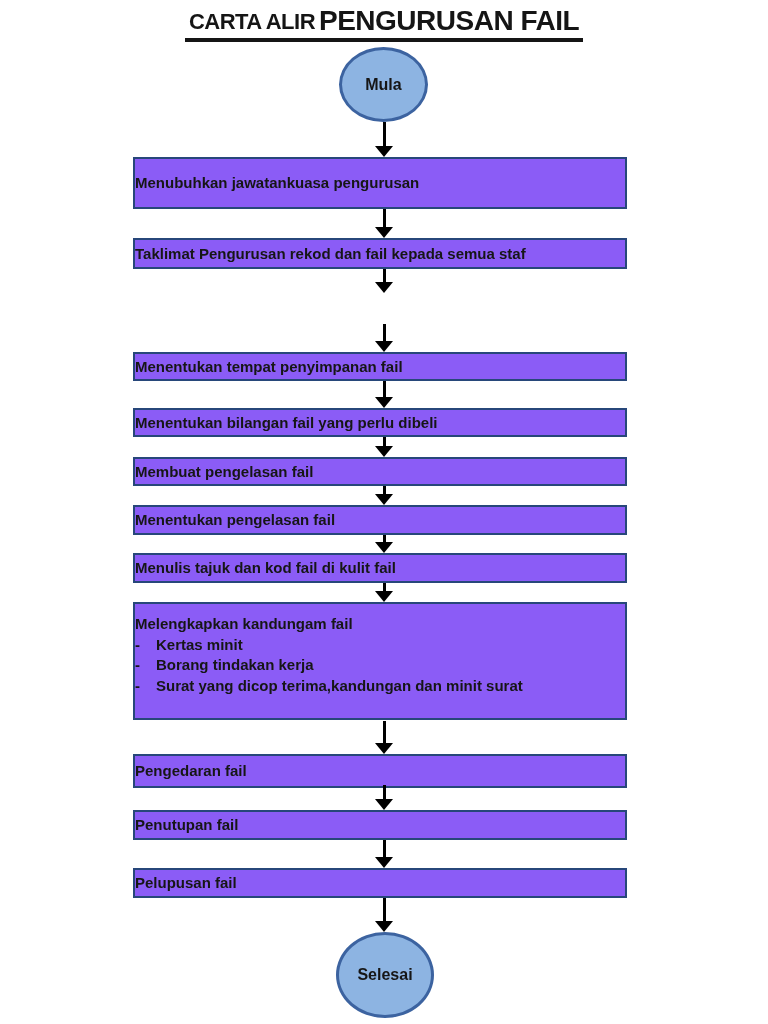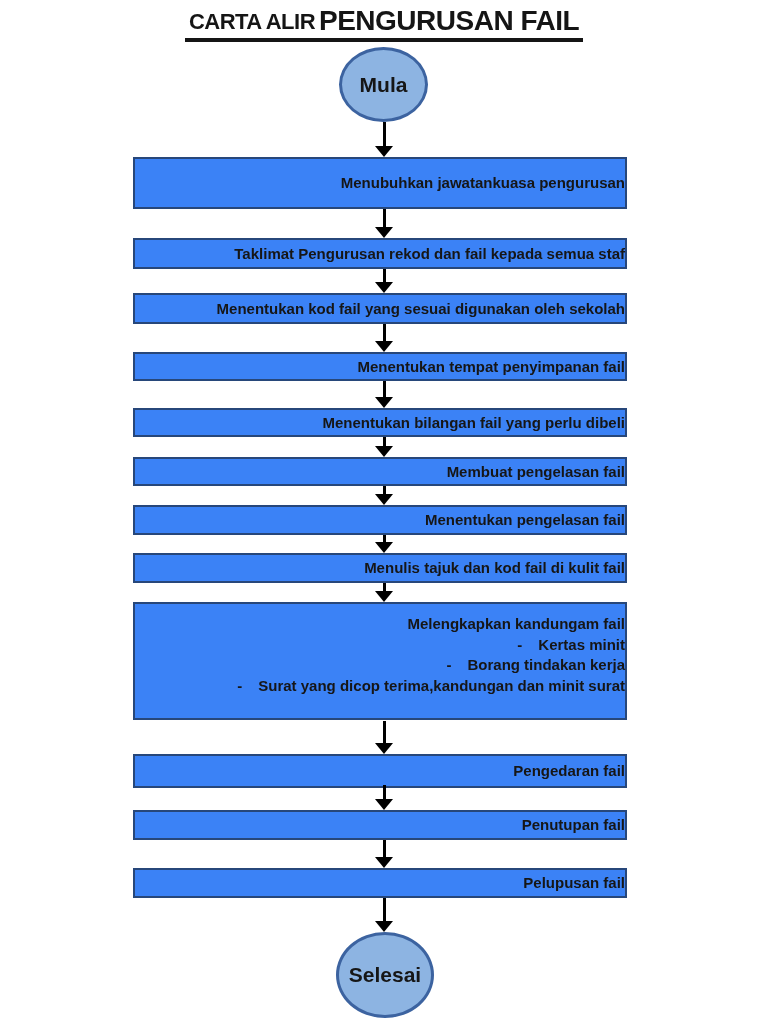--- a/index.html
+++ b/index.html
@@ -35,34 +35,34 @@
   .title .prefix { font-size: 22px; vertical-align: 1px; }
   .title .main { font-size: 28px; }
 
   
   .terminal {
     position: absolute;
     background: #8db4e2;
     border: 3px solid #3c63a0;
     border-radius: 50%;
     display: flex; align-items: center; justify-content: center;
-    font-weight: bold; font-size: 21px; color: #161616;
+    font-weight: bold; font-size: 16px; color: #161616;
   }
   .terminal.start { left: 339px; top: 47px; width: 89px; height: 75px; }
   .terminal.end   { left: 336px; top: 932px; width: 98px; height: 86px; }
 
   
   .box {
     position: absolute;
     left: 133px; width: 494px;
-    background: #3b82f6;
+    background: #8b5cf6;
     border: 2.5px solid #27477a;
     display: flex; flex-direction: column;
     align-items: center; justify-content: center;
-    text-align: right;
+    text-align: left;
     font-weight: bold; font-size: 15px; color: #161616;
     line-height: 1.3;
   }
   .box.multi { justify-content: flex-start; padding-top: 10px; }
   .box .line { width: 100%; }
   .bullet-line { width: 100%; margin-top: 1px; }
   .bullet-line .dash { margin-right: 16px; }
 
   
   .arrow { position: absolute; left: 369px; width: 30px; }
@@ -100,23 +100,20 @@
   </div>
 
   <div class="arrow" style="top:209px;height:29px"></div>
 
   <div class="box" style="top:238px;height:31px">
     <div class="line">Taklimat Pengurusan rekod dan fail kepada semua staf</div>
   </div>
 
   <div class="arrow" style="top:269px;height:24px"></div>
 
-  <div class="box" style="top:293px;height:31px">
-    <div class="line">Menentukan kod fail yang sesuai digunakan oleh sekolah</div>
-  </div>
 
   <div class="arrow" style="top:324px;height:28px"></div>
 
   <div class="box" style="top:352px;height:29px">
     <div class="line">Menentukan tempat penyimpanan fail</div>
   </div>
 
   <div class="arrow" style="top:381px;height:27px"></div>
 
   <div class="box" style="top:408px;height:29px">

